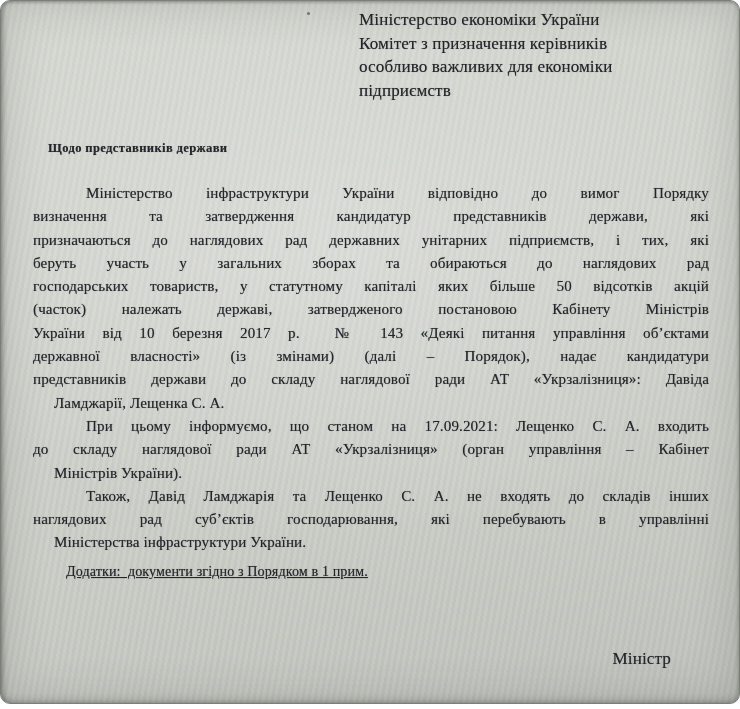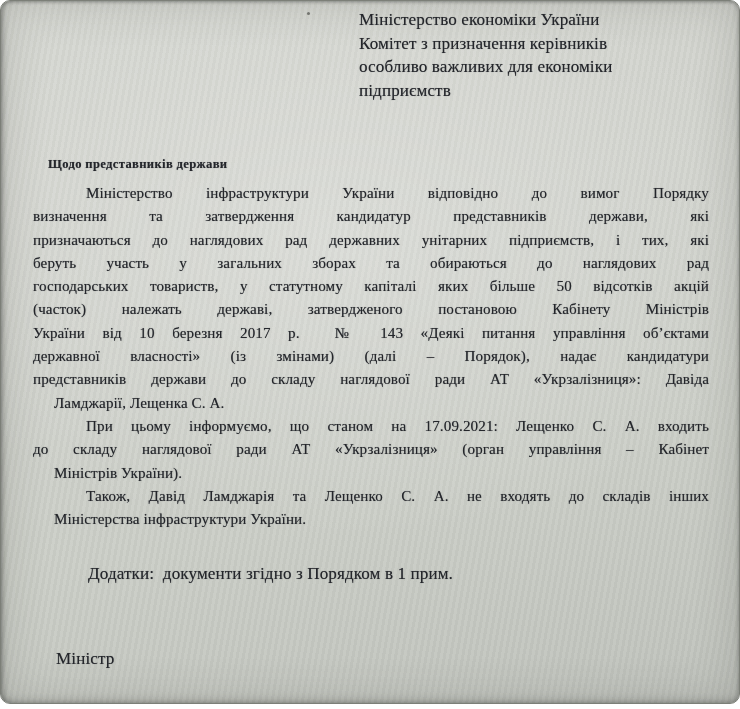--- a/index.html
+++ b/index.html
@@ -37,52 +37,53 @@
     position: absolute;
     left: 358px;
     top: 7px;
     width: 350px;
     font-size: 17px;
     line-height: 23.5px;
   }
   .subject {
     position: absolute;
     left: 47px;
-    top: 156px;
+    top: 140px;
     font-size: 12.5px;
     font-weight: 700;
     letter-spacing: 0.4px;
   }
   .letter-body {
     position: absolute;
     left: 32px;
     top: 181px;
     width: 676px;
     font-size: 15px;
     line-height: 23.3px;
   }
   .line {
     text-align: justify;
     text-align-last: justify;
   }
   .line.first { text-indent: 53px; }
   .line.last  { text-align-last: left; margin-left: 21px; }
   .attachments {
     position: absolute;
-    left: 87px;
+    left: 65px;
     top: 563px;
-    font-size: 17px;
+    font-size: 14px;
+    text-decoration: underline;
   }
   .signature-row {
     position: absolute;
     left: 55px;
     top: 648px;
     width: 615px;
     display: flex;
-    justify-content: space-between;
+    justify-content: flex-end;
     font-size: 17px;
   }
   .speck {
     position: absolute;
     left: 306px;
     top: 11px;
     width: 3px;
     height: 3px;
     border-radius: 50%;
     background: rgba(45,48,44,0.55);
@@ -114,20 +115,21 @@
     <div class="line">України від 10 березня 2017 р.&nbsp; № 143 «Деякі питання управління об’єктами</div>
     <div class="line">державної власності» (із змінами) (далі – Порядок), надає кандидатури</div>
     <div class="line">представників держави до складу наглядової ради АТ «Укрзалізниця»: Давіда</div>
     <div class="line last">Ламджарії, Лещенка С. А.</div>
 
     <div class="line first">При цьому інформуємо, що станом на 17.09.2021: Лещенко С. А. входить</div>
     <div class="line">до складу наглядової ради АТ «Укрзалізниця» (орган управління – Кабінет</div>
     <div class="line last">Міністрів України).</div>
 
     <div class="line first">Також, Давід Ламджарія та Лещенко С. А. не входять до складів інших</div>
+    <div class="line">наглядових рад суб’єктів господарювання, які перебувають в управлінні</div>
     <div class="line last">Міністерства інфраструктури України.</div>
   </div>
 
   <div class="attachments ink">Додатки:&nbsp; документи згідно з Порядком в 1 прим.</div>
 
   <div class="signature-row ink">
     <span>Міністр</span>
   </div>
 
 </div>

